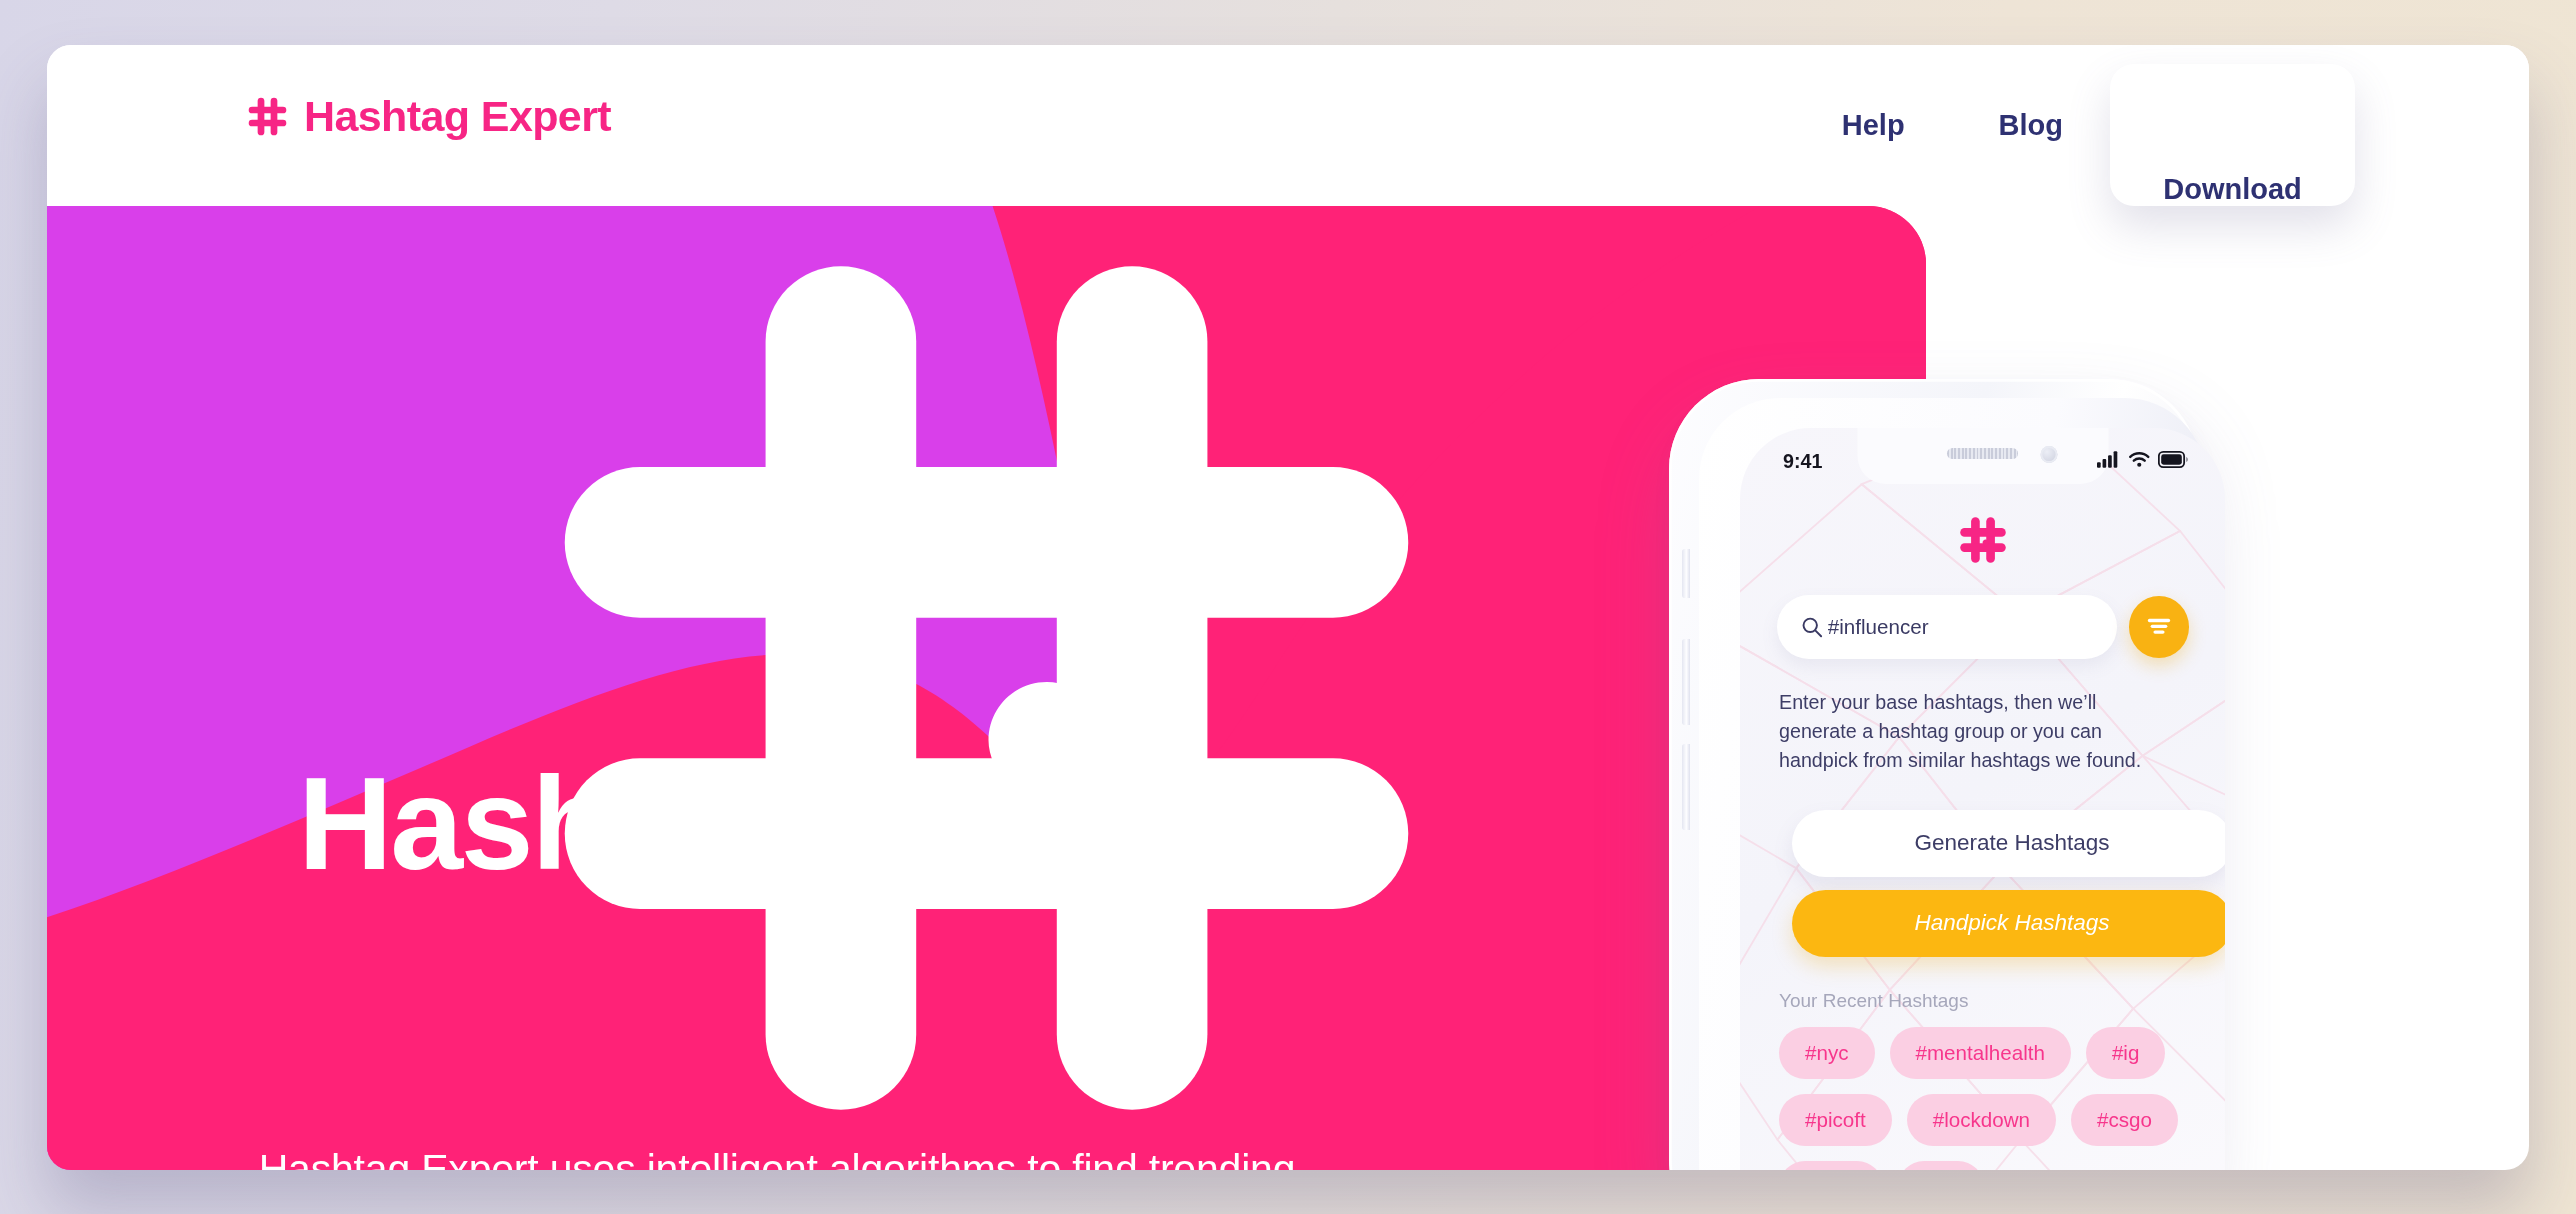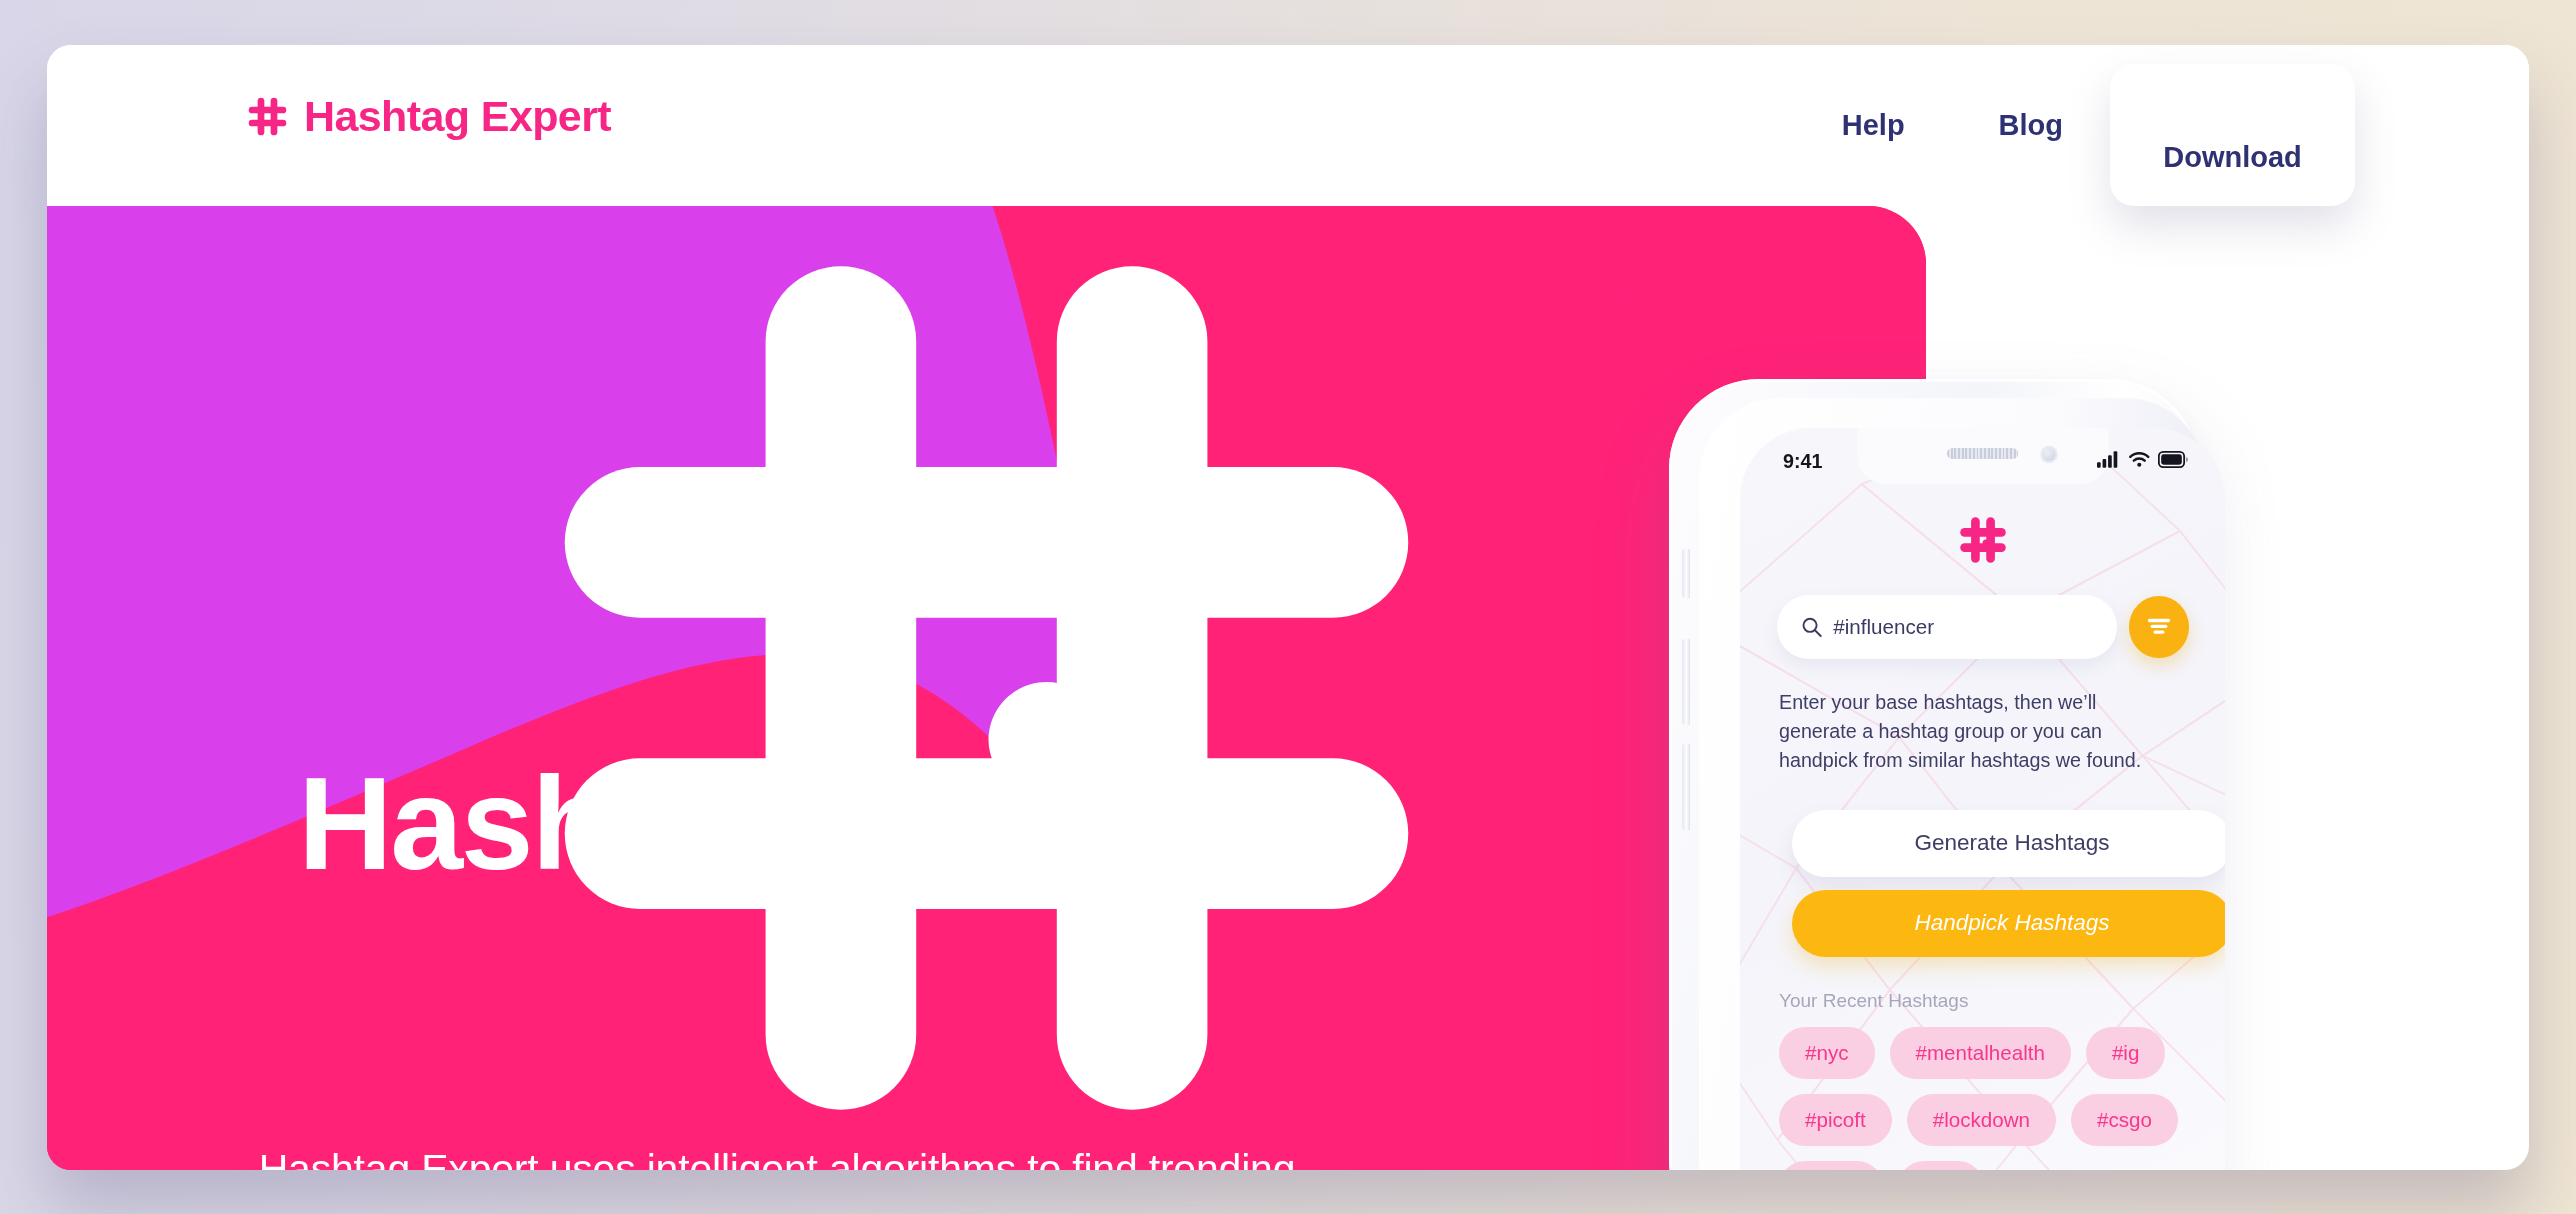--- a/index.html
+++ b/index.html
@@ -41,21 +41,21 @@
   .nav-link{
     font-size:29px; font-weight:bold; color:#2E3172;
     padding:0 43px; white-space:nowrap; cursor:pointer;
     text-decoration:none; line-height:1;
   }
   .nav-cta{
     position:absolute; right:174px; top:19px;
     width:245px; height:142px;
     background:#fff; border-radius:24px;
     box-shadow:0 20.6px 43px rgba(110,104,150,.20);
-    display:flex; align-items:center; justify-content:center;
+    display:flex; align-items:flex-end; justify-content:center;
     padding-top:45px; cursor:pointer; z-index:41;
   }
   .nav-cta span{
     font-size:29px; font-weight:bold; color:#2E3172; white-space:nowrap;
   }
 
   
   .hero{
     position:absolute; left:0; top:161px;
     width:1879px; height:964px;
@@ -148,21 +148,21 @@
   }
 
   .app-logo{ position:absolute; left:50%; transform:translateX(-50%); top:86px; width:52px; height:52px; }
 
   .search-row{
     position:absolute; left:37px; top:167px;
     width:412px; height:64px; display:flex; align-items:center; gap:11.2px;
   }
   .search-box{
     width:348px; height:64px; background:#fff; border-radius:32px;
-    display:flex; align-items:center; gap:11px; padding:0 24px;
+    display:flex; align-items:center; gap:5px; padding:0 24px;
     box-shadow:0 7.5px 17px rgba(120,116,160,.10);
     justify-content:center;
   }
   .search-box input{
     border:0; outline:0; background:transparent;
     font-family:inherit; font-size:20.6px; color:#3a3a63; width:100%;
   }
   .filter-btn{
     width:62px; height:62px; border-radius:50%;
     background:#F9B212; border:0; cursor:pointer;

